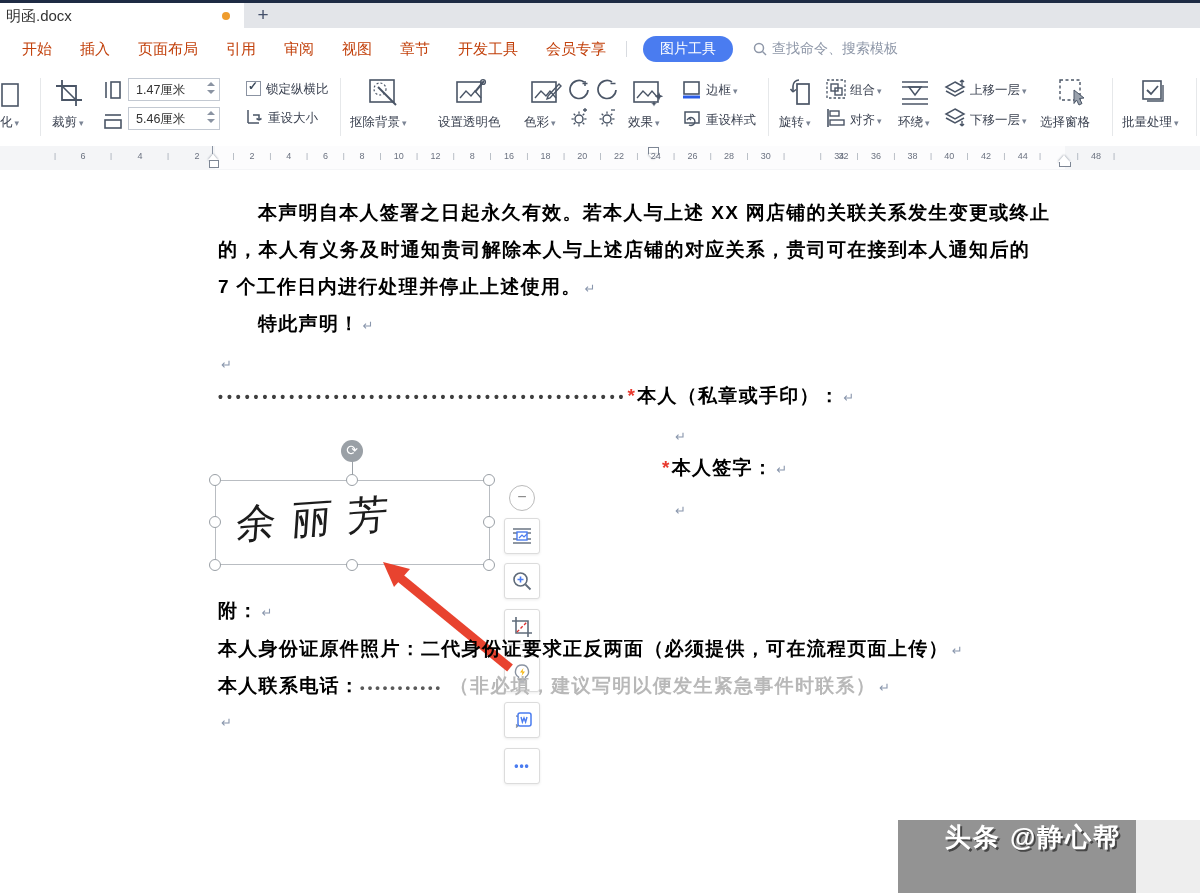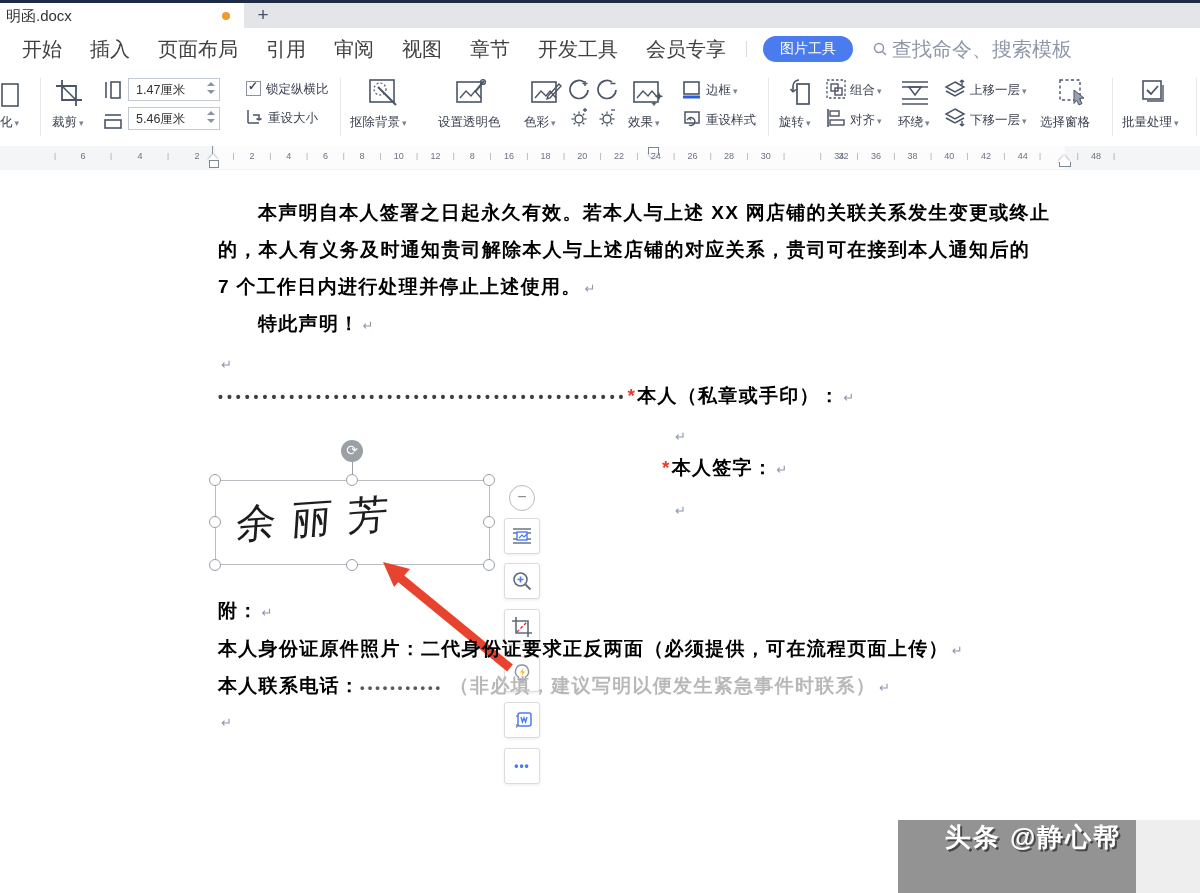--- a/index.html
+++ b/index.html
@@ -10,24 +10,24 @@
   
   #tabbar{left:0;top:0;width:1200px;height:28px;background:#e3e5e9;}
   #tabbar .topstrip{left:0;top:0;width:1200px;height:3px;background:#1e2b44;}
   #doc-tab{left:0;top:3px;width:244px;height:25px;background:#fff;}
   #doc-tab .title{position:absolute;left:6px;top:4px;font-size:15px;color:#333;}
   #doc-tab .dot{position:absolute;left:222px;top:9px;width:8px;height:8px;border-radius:50%;background:#ef9c2d;}
   #new-tab{left:246px;top:3px;width:34px;height:25px;color:#44506a;font-size:19px;text-align:center;line-height:24px;}
 
   
   #menubar{left:0;top:28px;width:1200px;height:42px;background:#fff;display:flex;align-items:center;}
-  #menubar .mi{font-size:20px;color:#404040;padding:0 14px;cursor:default;white-space:nowrap;}
+  #menubar .mi{font-size:15px;color:#c2410c;padding:0 14px;cursor:default;white-space:nowrap;}
   #menubar .sep{width:1px;height:16px;background:#d8dbe0;margin:0 6px;}
   #pic-tools{background:#4a7cf0;color:#fff;font-size:14px;border-radius:13px;padding:4px 17px;margin:0 10px;white-space:nowrap;}
-  #cmd-search{display:flex;align-items:center;color:#8e97a8;font-size:20px;margin-left:10px;white-space:nowrap;}
+  #cmd-search{display:flex;align-items:center;color:#8e97a8;font-size:14px;margin-left:10px;white-space:nowrap;}
   #cmd-search svg{margin-right:5px;}
 
   
   #ribbon{left:0;top:70px;width:1200px;height:76px;background:#fff;border-bottom:1px solid #dcdfe3;}
   .rdiv{position:absolute;top:8px;width:1px;height:58px;background:#e6e8ea;}
   .rlabel{position:absolute;font-size:12.5px;color:#3a4150;white-space:nowrap;}
   .dd::after{content:"▾";font-size:9px;color:#7b8494;margin-left:2px;}
   .field{position:absolute;width:92px;height:23px;border:1px solid #c3c9d2;background:#fff;
     font-size:12.5px;color:#333;line-height:22px;padding-left:7px;box-sizing:border-box;}
   .spin{position:absolute;right:3px;top:3px;width:9px;height:16px;}

